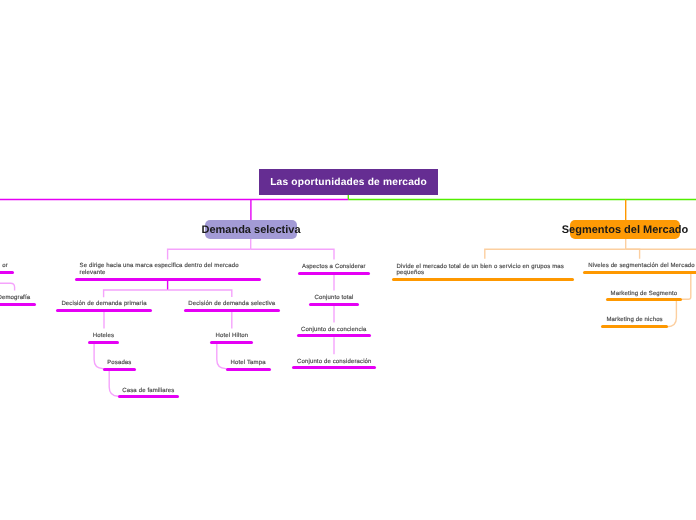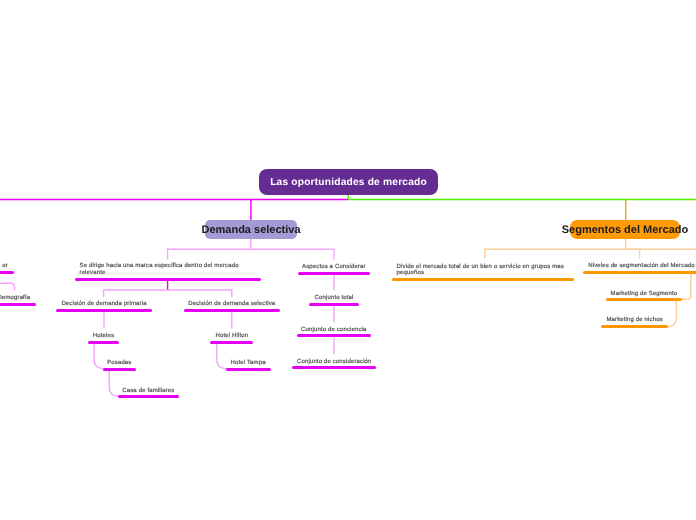--- a/index.html
+++ b/index.html
@@ -2,32 +2,32 @@
 <html><head>
 <meta charset="utf-8">
 <title>Las oportunidades de mercado</title>
 <style>
   html,body{margin:0;padding:0;}
   body{width:696px;height:520px;background:#ffffff;overflow:hidden;
        font-family:"Liberation Sans",sans-serif;
        -webkit-font-smoothing:antialiased;text-rendering:geometricPrecision;}
   #stage{position:relative;width:696px;height:520px;background:#ffffff;overflow:hidden;}
   svg#links{position:absolute;left:0;top:0;width:696px;height:520px;}
-  .rootbox{position:absolute;border-radius:8px;box-sizing:border-box;
+  .rootbox{position:absolute;border-radius:0;box-sizing:border-box;
            display:flex;align-items:center;justify-content:center;
            font-weight:bold;white-space:nowrap;
            left:259px;top:169px;width:179px;height:26px;
            background:#652D92;color:#ffffff;
            font-size:10.2px;letter-spacing:0.2px;}
   .pill{position:absolute;border-radius:5px;box-sizing:border-box;
         display:flex;align-items:center;justify-content:center;
         font-weight:bold;white-space:nowrap;color:#1a1a1a;
         top:220.2px;height:18.7px;font-size:11px;}
   .pill.left{left:205px;width:92px;background:#A39BD6;}
-  .pill.right{left:570px;width:110px;background:#FE9A05;border-radius:7px;}
+  .pill.right{left:570px;width:110px;background:#FE9A05;}
   .lbl{position:absolute;box-sizing:border-box;
        font-weight:normal;color:#4a4a4a;
        font-size:6.0px;letter-spacing:0.14px;line-height:6.3px;
        -webkit-text-stroke:0.17px #4a4a4a;}
   .ul{position:absolute;height:3.1px;border-radius:2px;}
 </style>
 </head>
 <body>
 
 <div id="stage">

